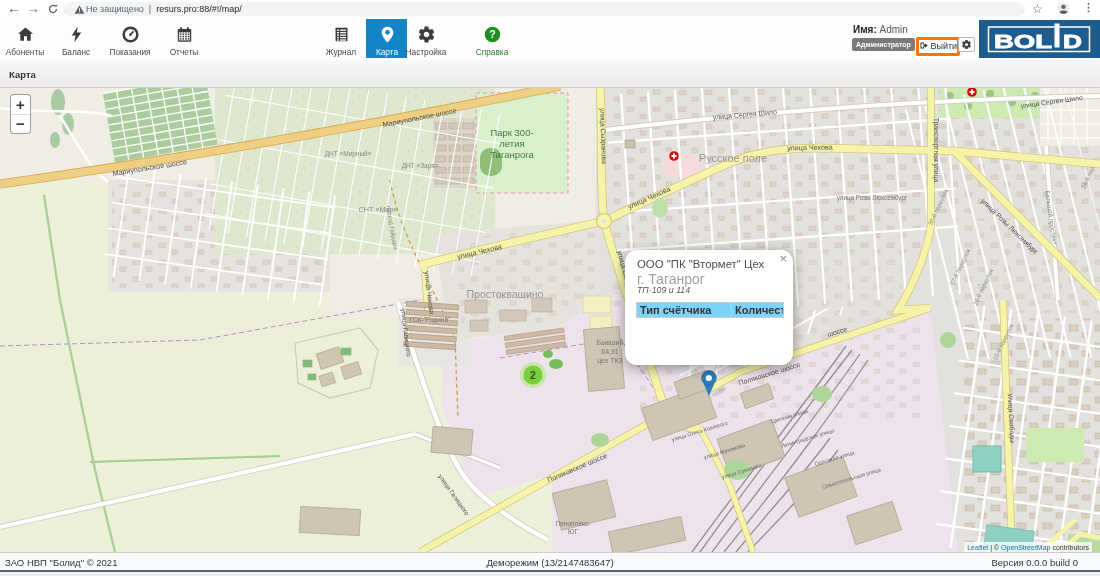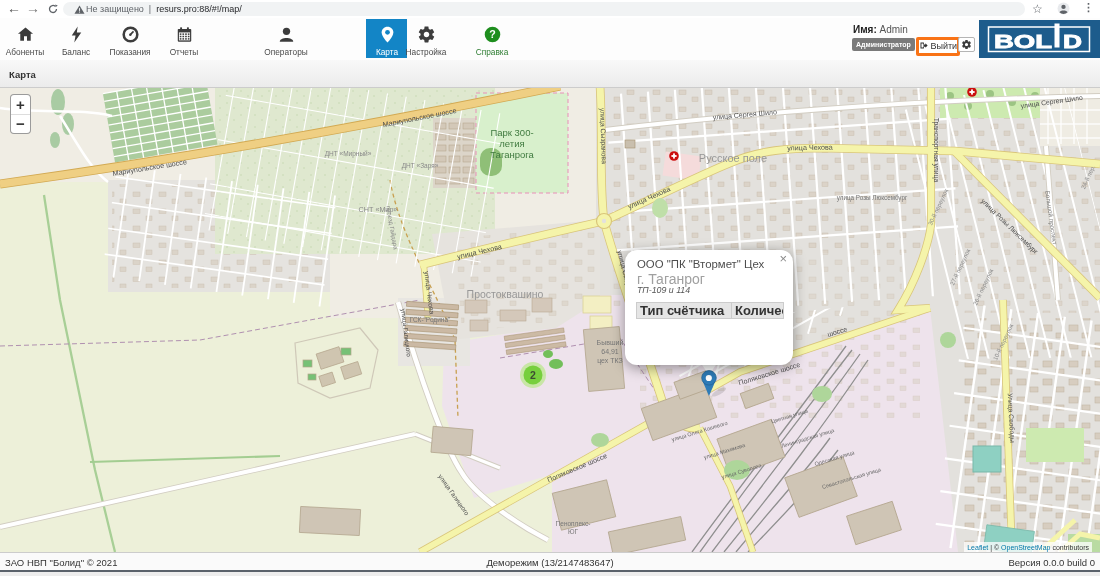--- a/index.html
+++ b/index.html
@@ -25,29 +25,29 @@
 #zctl .zm{position:absolute;left:0;right:0;top:20px;height:19px;text-align:center;font:bold 15px/17px "Liberation Sans",sans-serif;color:#333;}
 
 #popup{position:absolute;left:625px;top:162px;width:168px;height:115px;background:#fff;border-radius:12px;box-shadow:0 3px 14px rgba(0,0,0,.4);}
 #ptip{position:absolute;left:698px;top:271px;width:0;height:0;border-left:11px solid transparent;border-right:11px solid transparent;border-top:16px solid #fff;}
 #popup .t1{position:absolute;left:12px;top:8px;font-size:11.4px;color:#4d4d4d;white-space:nowrap;}
 #popup .t2{position:absolute;left:12px;top:21px;font-size:14px;color:#a0a0a0;}
 #popup .t3{position:absolute;left:12px;top:35px;font-size:8.8px;font-style:italic;color:#555;}
 #popup .x{position:absolute;right:6px;top:1px;font-size:13px;color:#8a8a8a;}
 #ptable{position:absolute;left:11px;top:52px;width:148px;border-collapse:collapse;font-size:8px;color:#333;white-space:nowrap;table-layout:fixed;}
 #ptable td{border:1px solid #ccc;padding:0 3px;height:17px;overflow:hidden;}
-#ptable .hd td{background:#e5e5e5;font-weight:bold;height:14px;font-size:13px;}
+#ptable .hd td{background:#7dd3fc;font-weight:bold;height:14px;font-size:11px;}
 #ptable .tot td{background:#daf0c5;font-weight:bold;text-align:right;height:17px;font-size:8.2px;}
 
 #attr{position:absolute;right:8px;bottom:0;background:rgba(255,255,255,.75);font-size:7px;color:#333;padding:1.5px 3px;white-space:nowrap;}
 
 #footer{position:absolute;left:0;top:552px;width:1100px;height:18px;background:#fafafa;border-top:1px solid #ccc;box-sizing:border-box;font-size:9.5px;color:#333;}
 #footer .fl{position:absolute;left:5px;top:4px;}
 #footer .fc{position:absolute;left:0;right:0;top:4px;text-align:center;}
-#footer .fr{position:absolute;right:5px;top:4px;}
+#footer .fr{position:absolute;right:22px;top:4px;}
 #botline{position:absolute;left:0;top:570px;width:1100px;height:2px;background:#5a626b;}
 #botpad{position:absolute;left:0;top:572px;width:1100px;height:4px;background:#ededed;}
 </style>
 </head>
 <body>
 <div id="chrome">
   <div id="pill"></div>
 
 <span style="position:absolute;left:7px;top:0px;font-size:14px;color:#555;">←</span>
 <span style="position:absolute;left:26px;top:0px;font-size:14px;color:#777;">→</span>
@@ -106,26 +106,35 @@
         <rect x="9.4" y="13.6" width="2.1" height="1.9" fill="#3c3c3c"></rect>
         <rect x="12.8" y="13.6" width="2.1" height="1.9" fill="#3c3c3c"></rect>
         <rect x="16.2" y="13.6" width="2.1" height="1.9" fill="#3c3c3c"></rect>
         <rect x="6.0" y="16.6" width="2.1" height="1.9" fill="#3c3c3c"></rect>
         <rect x="9.4" y="16.6" width="2.1" height="1.9" fill="#3c3c3c"></rect>
         <rect x="12.8" y="16.6" width="2.1" height="1.9" fill="#3c3c3c"></rect>
         <rect x="16.2" y="16.6" width="2.1" height="1.9" fill="#3c3c3c"></rect>
       </svg>
       <div class="nlabel" style="color:#4a4a4a;">Отчеты</div>
     </div>
-<div class="nitem" style="left:251px;width:70px;">
-      <svg width="19" height="19" viewBox="0 0 24 24" style="position:absolute;left:25.5px;top:6px;">
-        <circle cx="12" cy="8" r="4.6" fill="#3c3c3c"></circle>
-        <path d="M3.5,21 C3.5,14.8 20.5,14.8 20.5,21 Z" fill="#3c3c3c"></path>
-      </svg>
-      <div class="nlabel" style="color:#4a4a4a;">Операторы</div>
+<div class="nitem" style="left:306px;width:70px;">
+      <svg width="19" height="19" viewBox="0 0 24 24" style="position:absolute;left:25.5px;top:6px;">
+        <rect x="4.5" y="3.5" width="15" height="17" rx="0.5" fill="#3c3c3c"></rect>
+        <rect x="10.2" y="5.8" width="7.5" height="1.6" fill="#fff"></rect>
+        <rect x="10.2" y="8.9" width="7.5" height="1.6" fill="#fff"></rect>
+        <rect x="10.2" y="12.0" width="7.5" height="1.6" fill="#fff"></rect>
+        <rect x="10.2" y="15.100000000000001" width="7.5" height="1.6" fill="#fff"></rect>
+        <rect x="10.2" y="18.2" width="7.5" height="1.6" fill="#fff"></rect>
+        <rect x="6.3" y="5.8" width="2.6" height="1.6" fill="#fff"></rect>
+        <rect x="6.3" y="8.9" width="2.6" height="1.6" fill="#fff"></rect>
+        <rect x="6.3" y="12.0" width="2.6" height="1.6" fill="#fff"></rect>
+        <rect x="6.3" y="15.100000000000001" width="2.6" height="1.6" fill="#fff"></rect>
+        <rect x="6.3" y="18.2" width="2.6" height="1.6" fill="#fff"></rect>
+      </svg>
+      <div class="nlabel" style="color:#4a4a4a;">Журнал</div>
     </div>
 <div class="nitem" style="left:352px;width:70px;">
       <svg width="19" height="19" viewBox="0 0 24 24" style="position:absolute;left:25.5px;top:6px;">
         <path d="M12,2.2 C7.7,2.2 4.6,5.4 4.6,9.4 C4.6,14.6 12,22 12,22 C12,22 19.4,14.6 19.4,9.4 C19.4,5.4 16.3,2.2 12,2.2 Z" fill="#fff"></path>
         <circle cx="12" cy="9.2" r="3" fill="#1385c6"></circle>
       </svg>
       <div class="nlabel" style="color:#fff;">Карта</div>
     </div>
 <div class="nitem" style="left:391px;width:70px;">
       <svg width="19" height="19" viewBox="0 0 24 24" style="position:absolute;left:25.5px;top:6px;">

